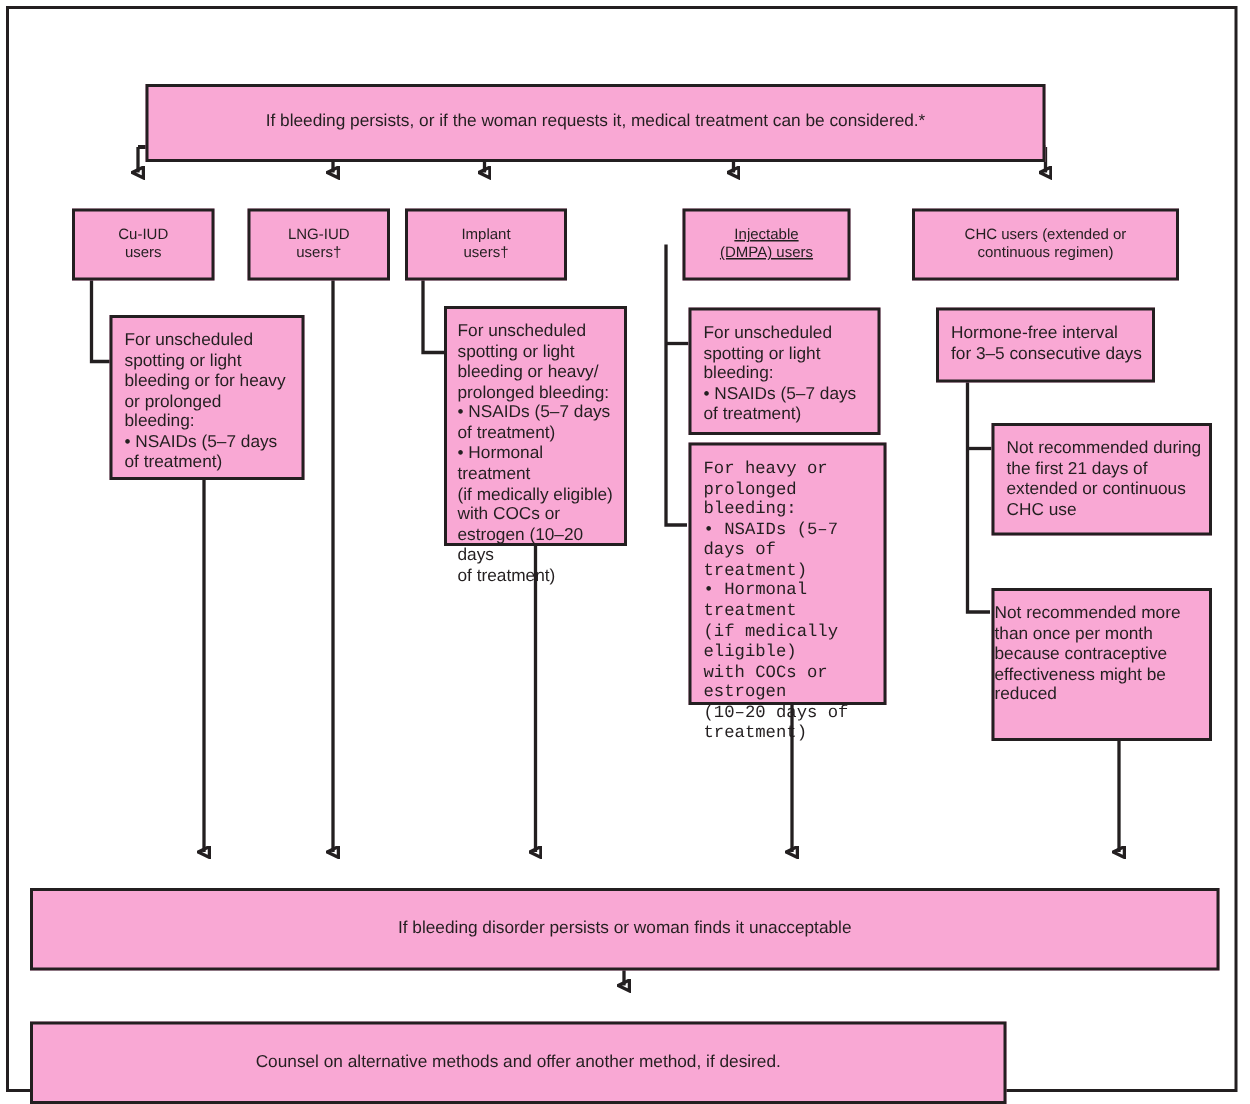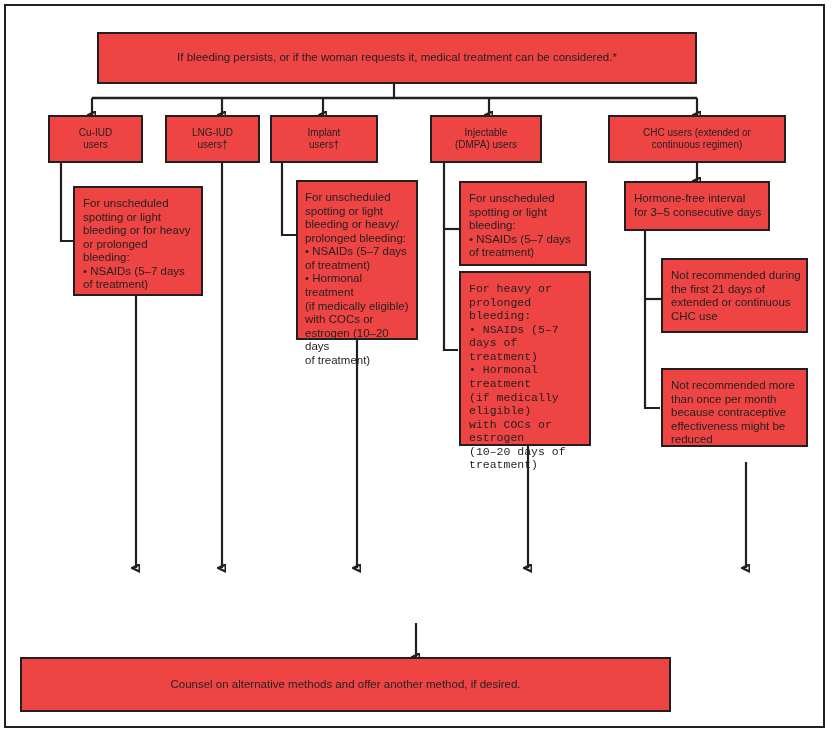--- a/index.html
+++ b/index.html
@@ -22,24 +22,25 @@
     left: 4px;
     top: 4px;
     width: 821px;
     height: 724px;
     border: 2px solid #231f20;
     box-sizing: border-box;
   }
   .box {
     position: absolute;
     border: 2.5px solid #231f20;
-    background: #ef4444;
+    background: #f9a8d4;
     box-sizing: border-box;
     color: #231f20;
     z-index: 5;
+    margin-top: 24px;
   }
   .box-center {
     display: flex;
     align-items: center;
     justify-content: center;
     text-align: center;
   }
   .box-left {
     text-align: left;
   }
@@ -126,21 +127,21 @@
   <div class="box box-center" style="left:165px; top:115px; width:95px; height:48px;">
     <span class="txt t13">LNG-IUD
 users†</span>
   </div>
 
   <div class="box box-center" style="left:270px; top:115px; width:108px; height:48px;">
     <span class="txt t13">Implant
 users†</span>
   </div>
 
-  <div class="box box-center" style="left:430px; top:115px; width:112px; height:48px;">
+  <div class="box box-center" style="left:455px; top:115px; width:112px; height:48px;text-decoration:underline;">
     <span class="txt t13">Injectable
 (DMPA) users</span>
   </div>
 
   <div class="box box-center" style="left:608px; top:115px; width:178px; height:48px;">
     <span class="txt t13">CHC users (extended or
 continuous regimen)</span>
   </div>
 
   <div class="box box-left" style="left:73px; top:186px; width:130px; height:110px; padding:9px 7px 0 8px;">
@@ -191,26 +192,29 @@
  for 3–5 consecutive days</span>
   </div>
 
   <div class="box box-left" style="left:661px; top:258px; width:147px; height:75px; padding:9px 4px 0 8px;">
     <span class="txt t12">Not recommended during
 the first 21 days of
 extended or continuous
 CHC use</span>
   </div>
 
-  <div class="box box-left" style="left:661px; top:368px; width:147px; height:79px; padding:9px 4px 0 8px;">
+  <div class="box box-left" style="left:661px; top:368px; width:147px; height:102px; padding:9px 4px 0 0;">
     <span class="txt t12">Not recommended more
 than once per month
 because contraceptive
 effectiveness might be
 reduced</span>
   </div>
 
+  <div class="box box-center" style="left:20px; top:568px; width:793px; height:55px;">
+    <span class="txt t12">If bleeding disorder persists or woman finds it unacceptable</span>
+  </div>
 
   <div class="box box-center" style="left:20px; top:657px; width:651px; height:55px;">
     <span class="txt t12">Counsel on alternative methods and offer another method, if desired.</span>
   </div>
 
 </div>
 
 </body></html>

